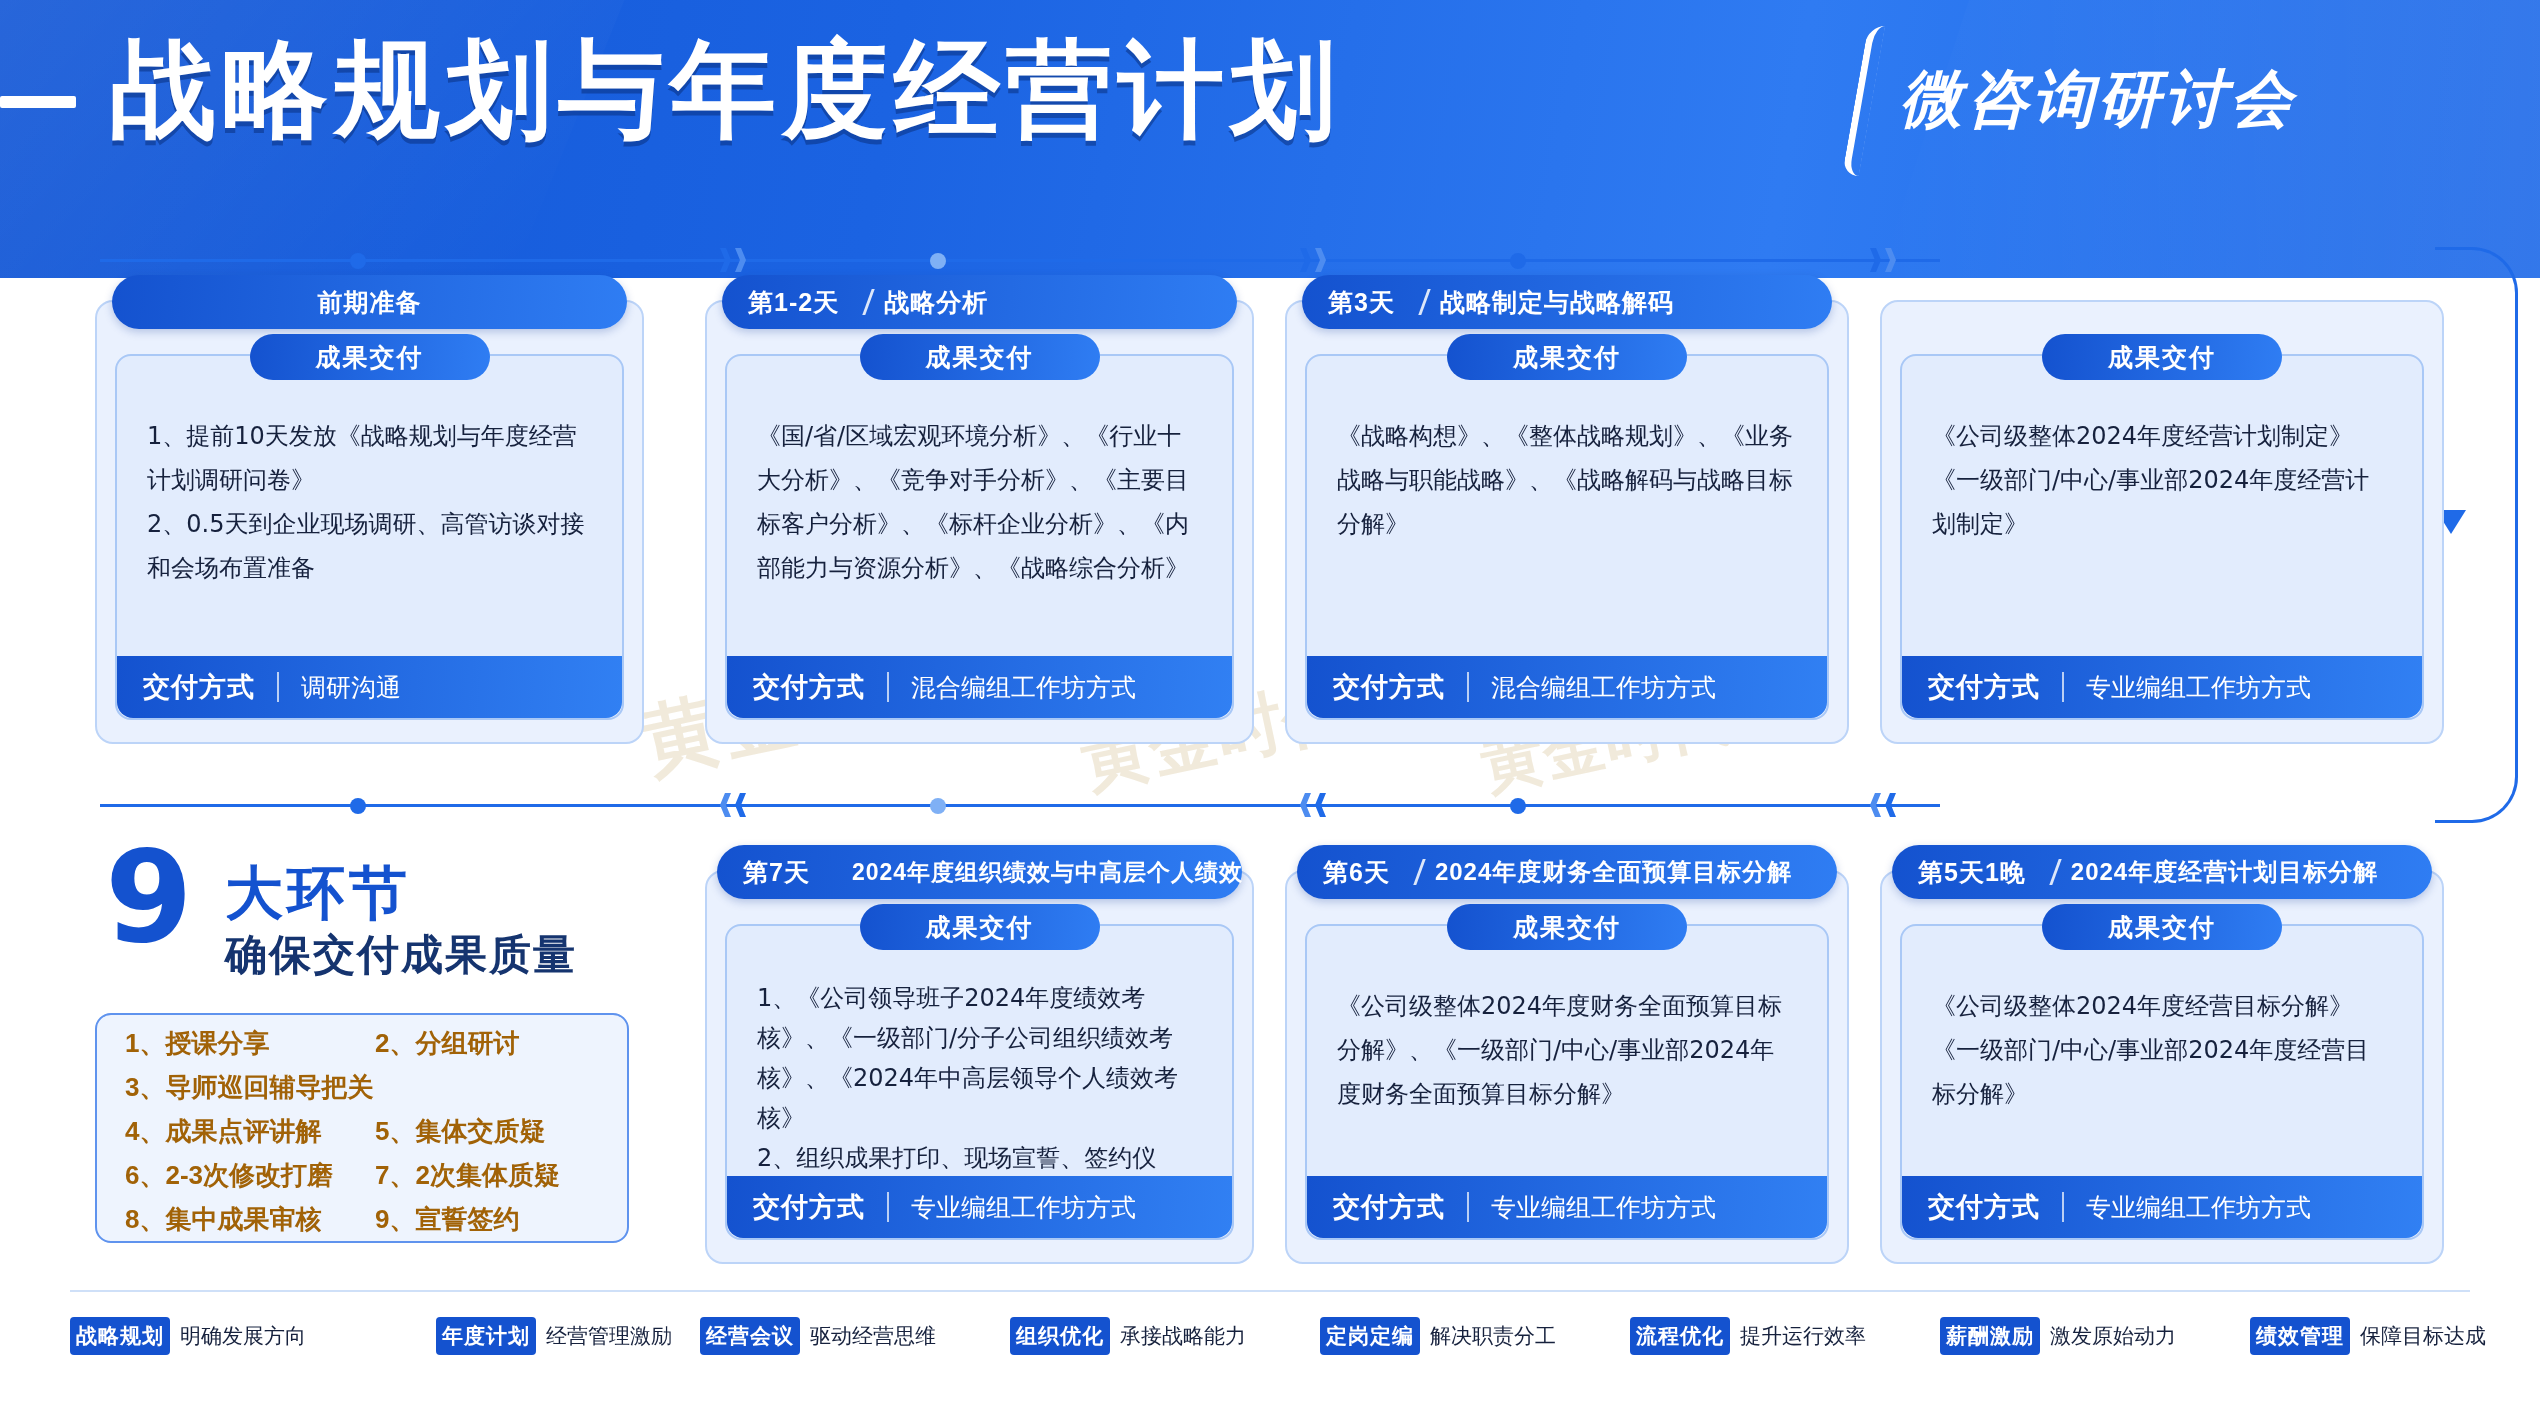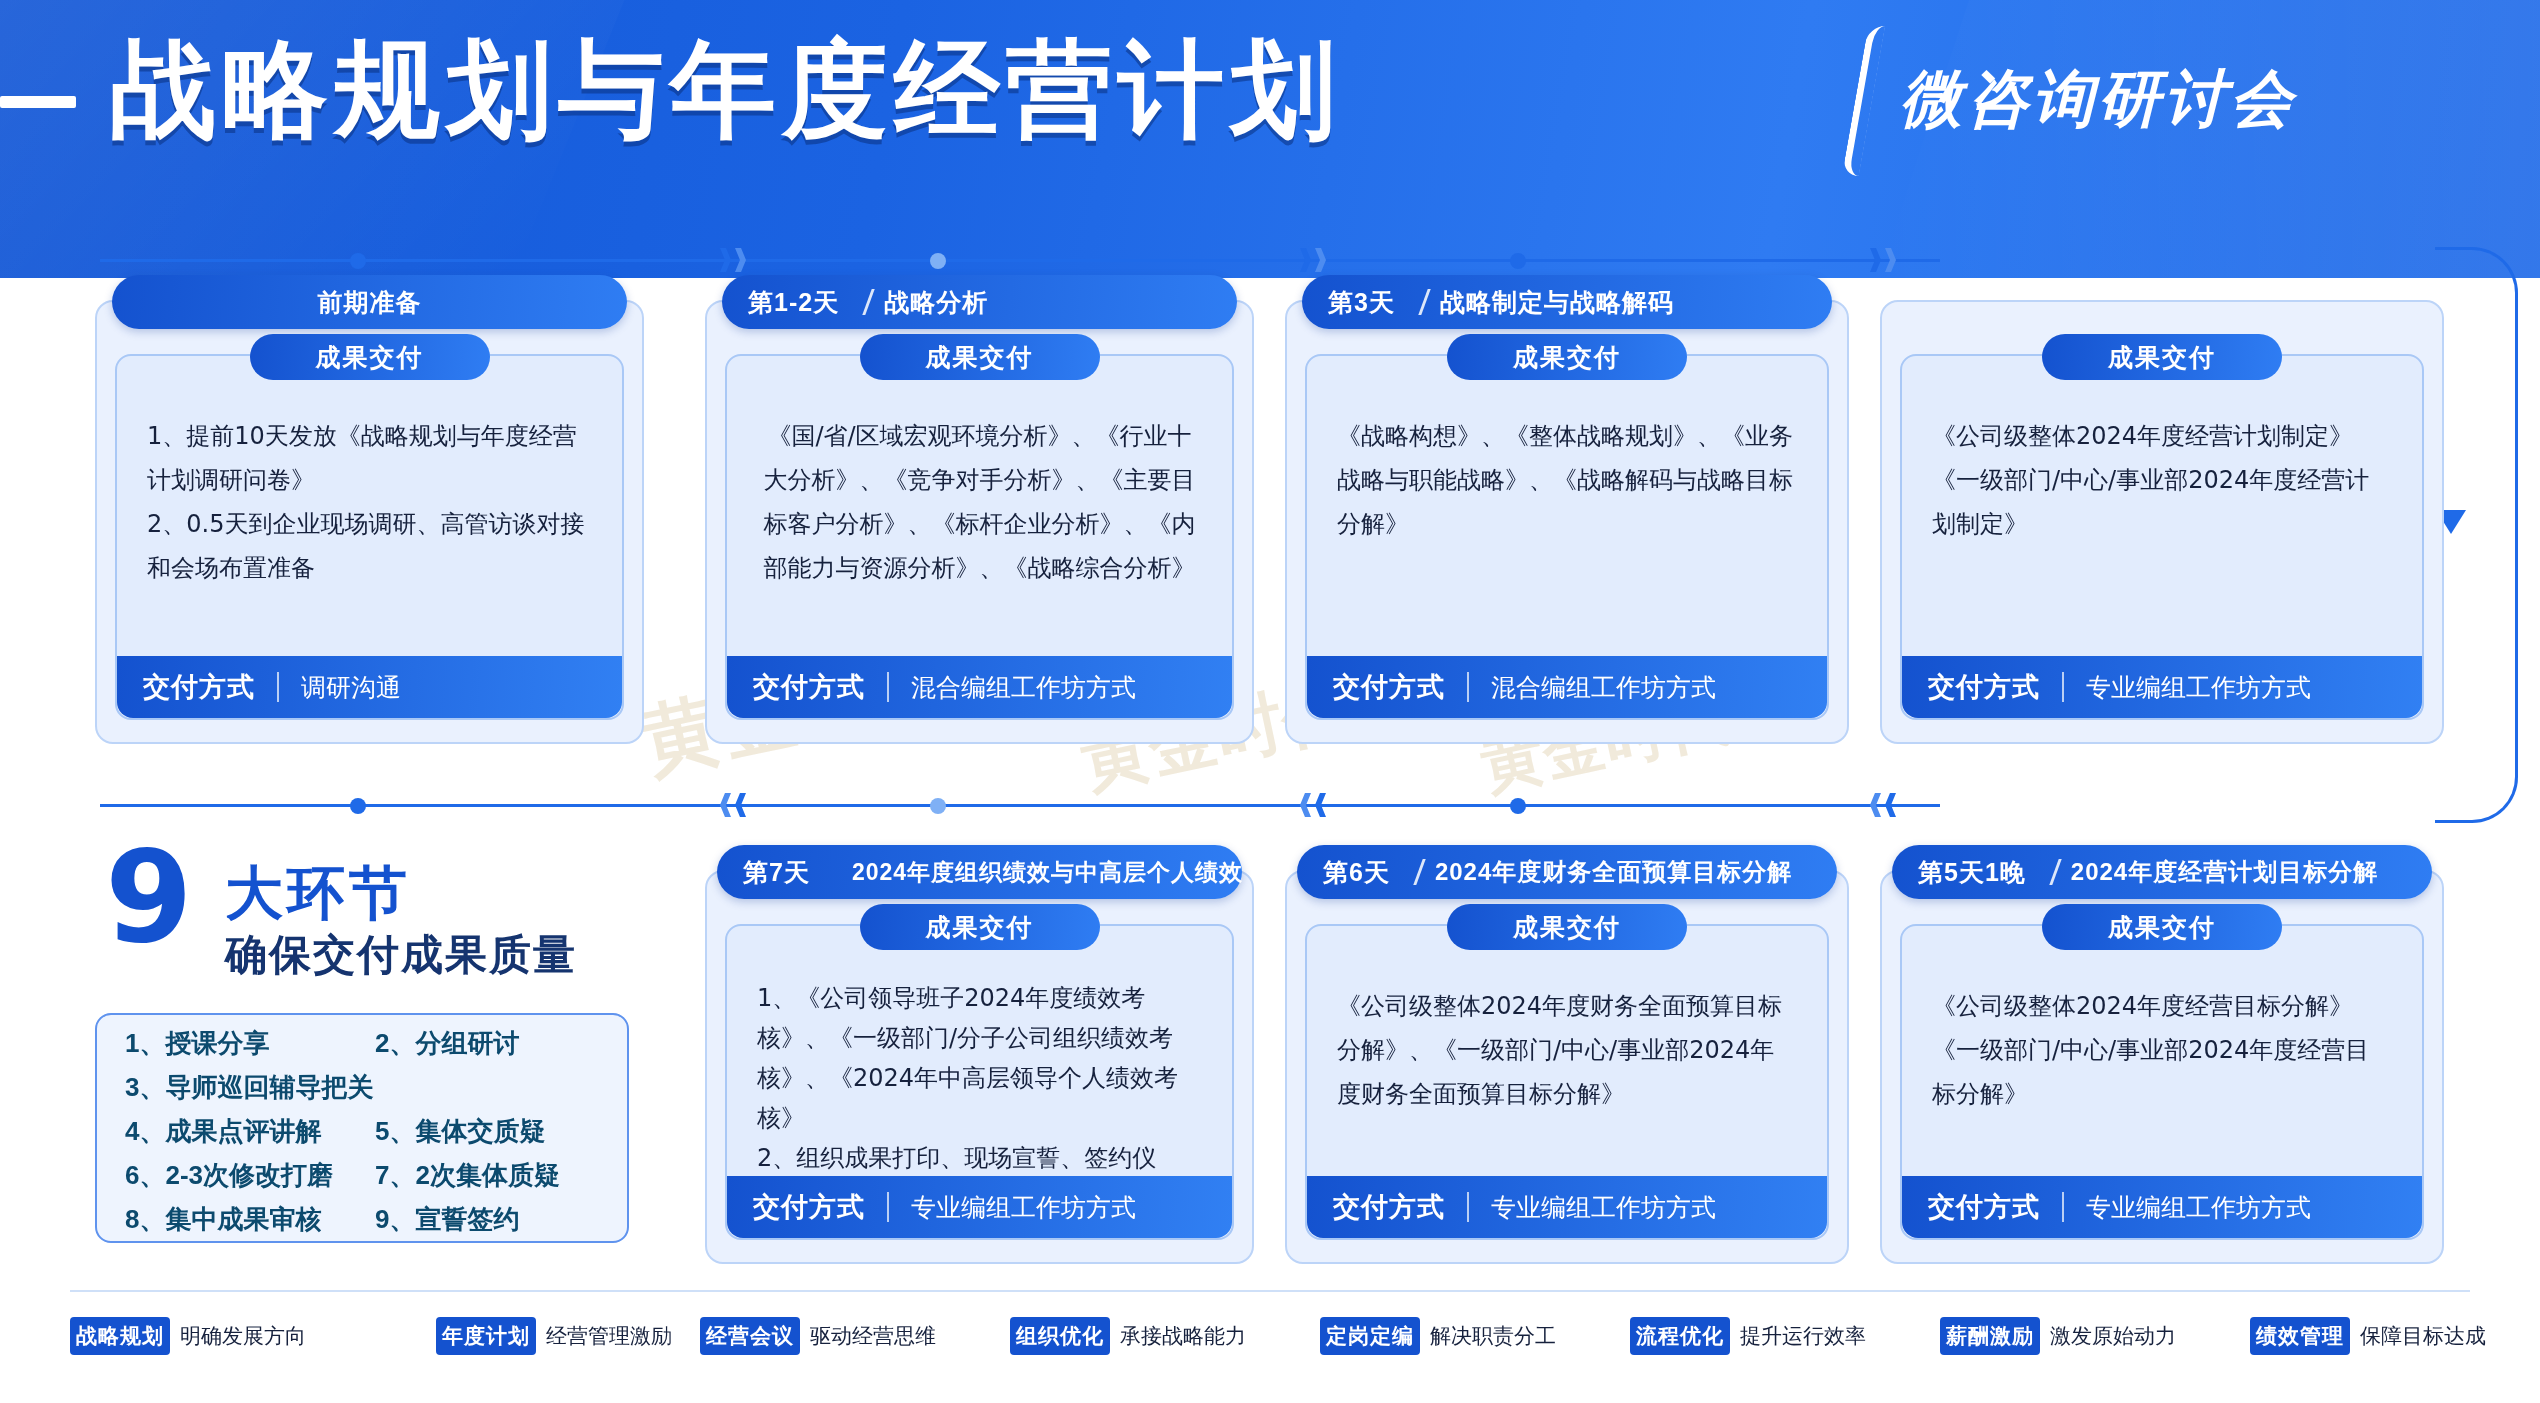--- a/index.html
+++ b/index.html
@@ -143,21 +143,21 @@
   }
   .nine-t2{
     position:absolute;left:130px;top:82px;font-size:42px;font-weight:bold;color:#15346f;letter-spacing:2px;
   }
   .nine-box{
     position:absolute;left:0;top:168px;width:530px;height:226px;
     border:2px solid #5f93ee;border-radius:16px;background:#eef4fe;
   }
   .nine-row{
     position:absolute;left:0;width:594px;height:44px;display:flex;align-items:center;
-    font-size:26px;font-weight:bold;color:#0c4a6e;
+    font-size:26px;font-weight:bold;color:#a16207;
   }
   .nine-row .c{position:absolute;white-space:nowrap;}
   .nine-row .c.a{left:28px;}
   .nine-row .c.b{left:278px;}
 
   
   .foot-line{position:absolute;left:70px;top:1290px;width:2400px;height:2px;background:#cfe0f8;}
   .footer{position:absolute;left:70px;top:1316px;width:2400px;height:46px;}
   .fitem{position:absolute;top:0;height:40px;display:flex;align-items:center;white-space:nowrap;}
   .fkey{
@@ -219,21 +219,21 @@
     <div class="body-text" style="top:58px;white-space:pre-line;">1、提前10天发放《战略规划与年度经营计划调研问卷》
 2、0.5天到企业现场调研、高管访谈对接和会场布置准备</div>
     <div class="method">
       <span class="lab">交付方式</span>
       <span class="bar"></span>
       <span class="val">调研沟通</span>
     </div>
   </div>
 </div>
 
-<div class="card" style="left:705px;top:300px;width:545px;height:440px;text-align:center;">
+<div class="card" style="left:705px;top:300px;width:545px;height:440px;">
   <div class="tab" style="left:15px;top:-27px;width:515px;">
     <span class="day">第1-2天</span>
     <span class="slash"></span>
     <span class="tname">战略分析</span>
   </div>
   <div class="inner" style="top:52px;bottom:22px;">
     <div class="deliver-pill" style="top:-22px;">
       <span>成果交付</span>
     </div>
     <div class="body-text" style="top:58px;">《国/省/区域宏观环境分析》、《行业十大分析》、《竞争对手分析》、《主要目标客户分析》、《标杆企业分析》、《内部能力与资源分析》、《战略综合分析》</div>

